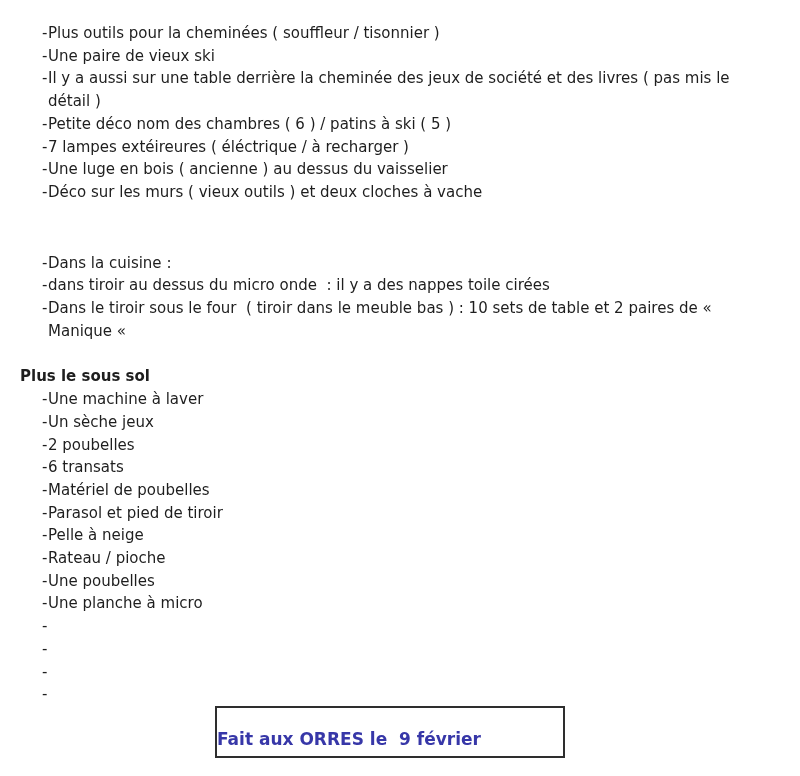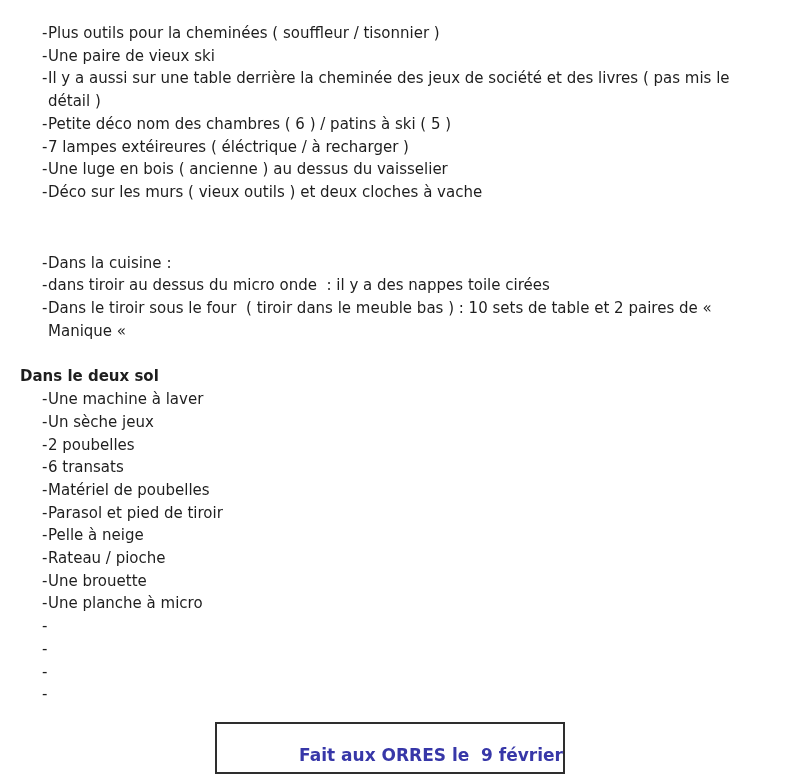--- a/index.html
+++ b/index.html
@@ -33,28 +33,28 @@
   .bold { font-weight: normal; }
   .section-top { margin-bottom: 48px; }
   .section-cuisine { margin-bottom: 0; }
   .heading-soussol {
     font-weight: bold;
     font-size: 15px;
     margin-top: 23px;
     line-height: 22.7px;
   }
   .footer-box {
-    margin-top: 16px;
+    margin-top: 0;
     margin-left: 195px;
     width: 350px;
     height: 52px;
     border: 2px solid #2e2e2e;
     display: flex;
     align-items: flex-end;
-    justify-content: flex-end;
+    justify-content: flex-start;
     padding-bottom: 5px;
     background: #ffffff;
   }
   .footer-text {
     color: #3737a8;
     font-weight: bold;
     font-size: 17px;
     white-space: pre;
   }
 </style>
@@ -102,21 +102,21 @@
     <div class="li">
       <span class="dash">-</span>
       <span class="txt">dans tiroir au dessus du micro onde  : il y a des nappes toile cirées</span>
     </div>
     <div class="li">
       <span class="dash">-</span>
       <span class="txt">Dans le tiroir sous le four  ( tiroir dans le meuble bas ) : 10 sets de table et 2 paires de « Manique «</span>
     </div>
   </div>
 
-  <div class="heading-soussol">Dans le deux sol</div>
+  <div class="heading-soussol">Plus le sous sol</div>
 
   <div class="section-soussol">
     <div class="li">
       <span class="dash">-</span>
       <span class="txt">Une machine à laver</span>
     </div>
     <div class="li">
       <span class="dash">-</span>
       <span class="txt">Un sèche jeux</span>
     </div>
@@ -139,21 +139,21 @@
     <div class="li">
       <span class="dash">-</span>
       <span class="txt">Pelle à neige</span>
     </div>
     <div class="li">
       <span class="dash">-</span>
       <span class="txt">Rateau / pioche</span>
     </div>
     <div class="li">
       <span class="dash">-</span>
-      <span class="txt">Une brouette</span>
+      <span class="txt">Une poubelles</span>
     </div>
     <div class="li">
       <span class="dash">-</span>
       <span class="txt">Une planche à micro</span>
     </div>
     <div class="li">
       <span class="dash">-</span>
       <span class="txt"></span>
     </div>
     <div class="li">

